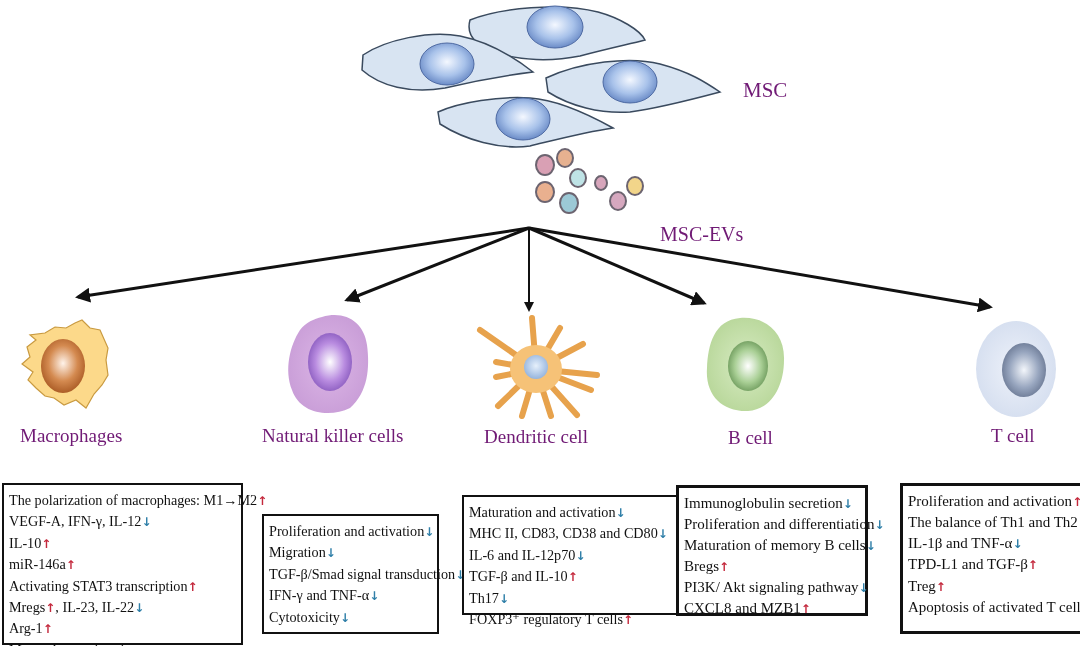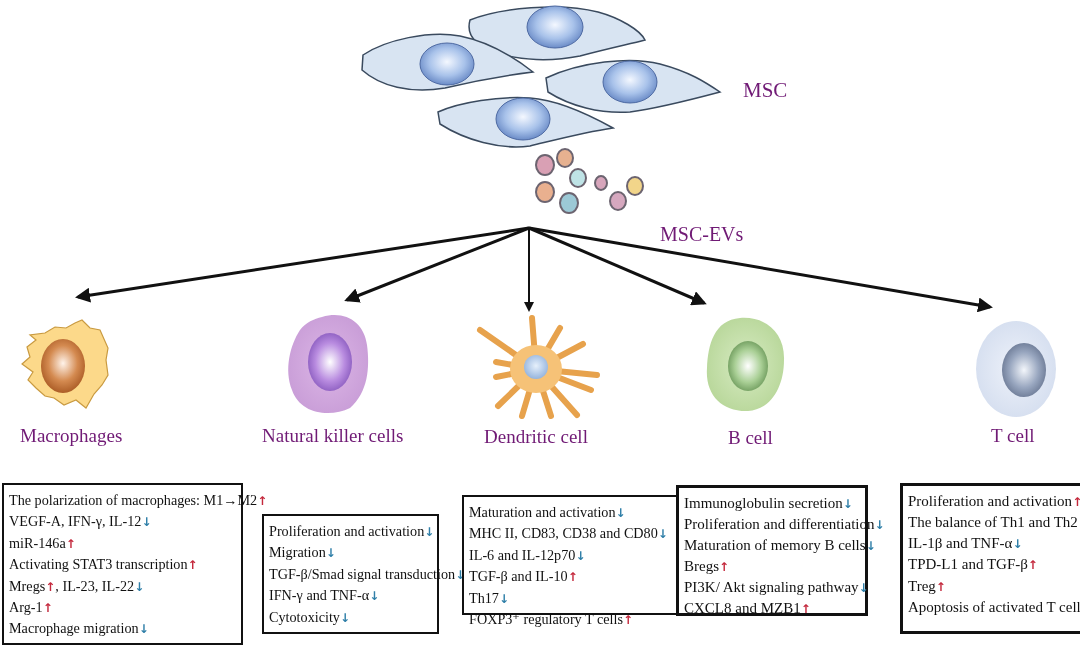--- a/index.html
+++ b/index.html
@@ -146,20 +146,21 @@
 
 <div class="label" style="left:20px; top:425px;">Macrophages</div>
 <div class="label" style="left:262px; top:425px;">Natural killer cells</div>
 <div class="label" style="left:484px; top:426px;">Dendritic cell</div>
 <div class="label" style="left:728px; top:427px;">B cell</div>
 <div class="label" style="left:991px; top:425px;">T cell</div>
 
 <div class="box" style="left:2px; top:483px; width:241px; height:162px;">
     <div class="line"><span>The polarization of macrophages:  M1→M2</span><span class="up">↑</span></div>
     <div class="line"><span>VEGF-A, IFN-γ, IL-12</span><span class="down">↓</span></div>
+    <div class="line"><span>IL-10</span><span class="up">↑</span></div>
     <div class="line"><span>miR-146a</span><span class="up">↑</span></div>
     <div class="line"><span>Activating STAT3 transcription</span><span class="up">↑</span></div>
     <div class="line"><span>Mregs<span class="up">↑</span>, IL-23, IL-22</span><span class="down">↓</span></div>
     <div class="line"><span>Arg-1</span><span class="up">↑</span></div>
     <div class="line"><span>Macrophage migration</span><span class="down">↓</span></div>
   </div>
 <div class="box" style="left:262px; top:514px; width:177px; height:120px;">
     <div class="line"><span>Proliferation and activation</span><span class="down">↓</span></div>
     <div class="line"><span>Migration</span><span class="down">↓</span></div>
     <div class="line"><span>TGF-β/Smad signal transduction</span><span class="down">↓</span></div>

